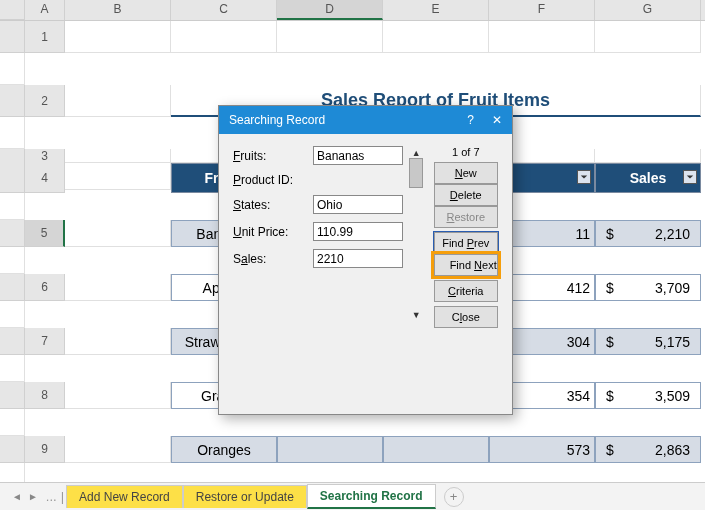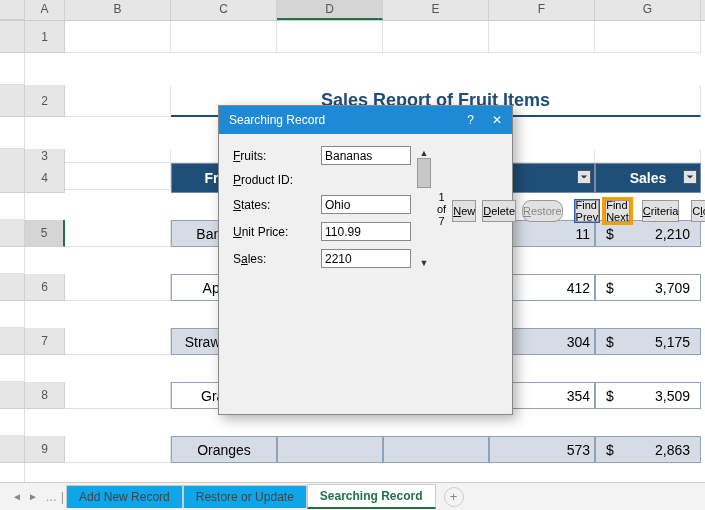--- a/index.html
+++ b/index.html
@@ -82,45 +82,45 @@
     box-shadow: 4px 4px 12px rgba(0,0,0,0.3);
   }
   .dlg-title {
     background:#1e8ad6; color:#fff; height:28px;
     display:flex; align-items:center; padding:0 10px;
     font-size:12px; justify-content:space-between;
   }
   .dlg-title-btns { display:flex; gap:18px; align-items:center;}
   .dlg-body { padding:12px 10px 8px 14px; display:flex; gap:6px;}
   .dlg-form { flex:1; }
-  .dlg-form-row { display:flex; align-items:center; gap:24px; margin-bottom:8px;}
+  .dlg-form-row { display:flex; align-items:center; gap:16px; margin-bottom:8px;}
   .dlg-label { width:64px; font-size:12px;}
   .dlg-label .ul { text-decoration: underline; }
   .dlg-input { width:90px; height:19px; border:1px solid #888; background:#fff; font-size:12px; padding:0 3px;}
   .dlg-scroll { width:16px; display:flex; flex-direction:column; align-items:center; justify-content:space-between; padding:2px 0 8px 0;}
   .dlg-scroll .arrow { font-size:9px; color:#333;}
-  .dlg-btns { width:80px; display:flex; flex-direction:row; gap:6px; align-items:center;}
+  .dlg-btns { width:80px; display:flex; flex-direction:column; gap:0; align-items:center;}
   .counter { font-size:11px; text-align:center; margin-bottom:4px;}
   .dlg-btn { width:64px; height:22px; border:1px solid #999; background:#e1e1e1; font-size:11px; display:flex; align-items:center; justify-content:center;}
-  .dlg-btn.disabled { color:#888;border-radius:9px;}
+  .dlg-btn.disabled { color:#888;}
   .dlg-btn.hl-prev { outline:1px solid #2a5db0;}
   .dlg-btn.hl-next { outline:3px solid #f59e0b;justify-content:flex-end;}
   .dlg-btn .ul { text-decoration: underline; }
 
   
   .tabbar {
     position:absolute; left:0; bottom:0; right:0; height:28px;
     background:#f3f3f3; border-top:1px solid #ccc;
     display:flex; align-items:center; padding-left:6px; gap:0;
   }
   .tabnav { display:flex; gap:6px; color:#888; font-size:10px; padding:0 6px;}
   .tabsep { color:#999; padding: 0 2px;}
   .tab {
     padding:4px 12px; border:1px solid #ccc; border-bottom:none;
-    background:#0ea5e9; font-size:12px; color:#444; border-right:1px solid #ccc;
+    background:#fde047; font-size:12px; color:#444; border-right:1px solid #ccc;
   }
   .tab.active { background:#fff; color:#217346; font-weight:600; border-bottom:2px solid #217346;}
   .addtab { width:20px; height:20px; border:1px solid #ccc; border-radius:50%; margin-left:8px; display:flex;align-items:center;justify-content:center; color:#888;}
   .watermark { position:absolute; right:6px; bottom:14px; font-size:12px; color:#bdbdbd;}
   .corner { border-right:1px solid #d0d0d0; border-bottom:1px solid #d0d0d0;}
 </style>
 </head>
 <body>
 
 <div class="sheet">

